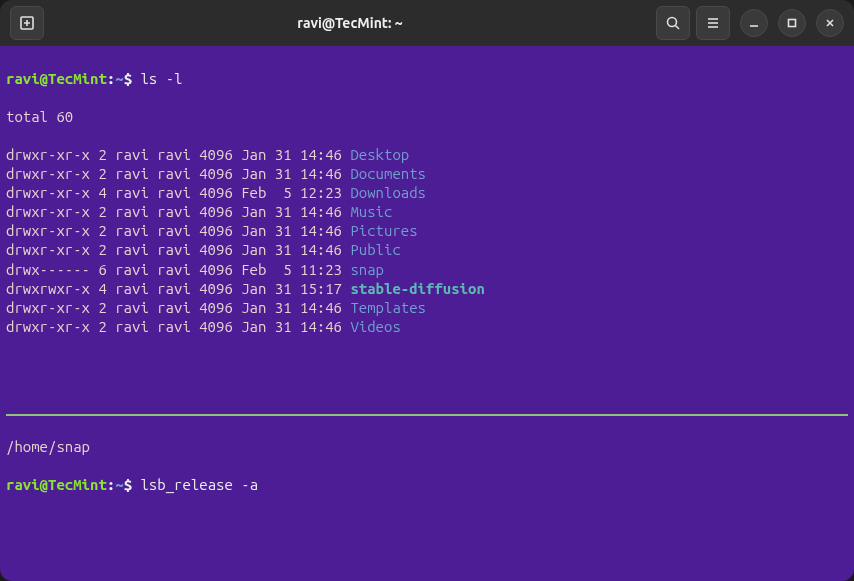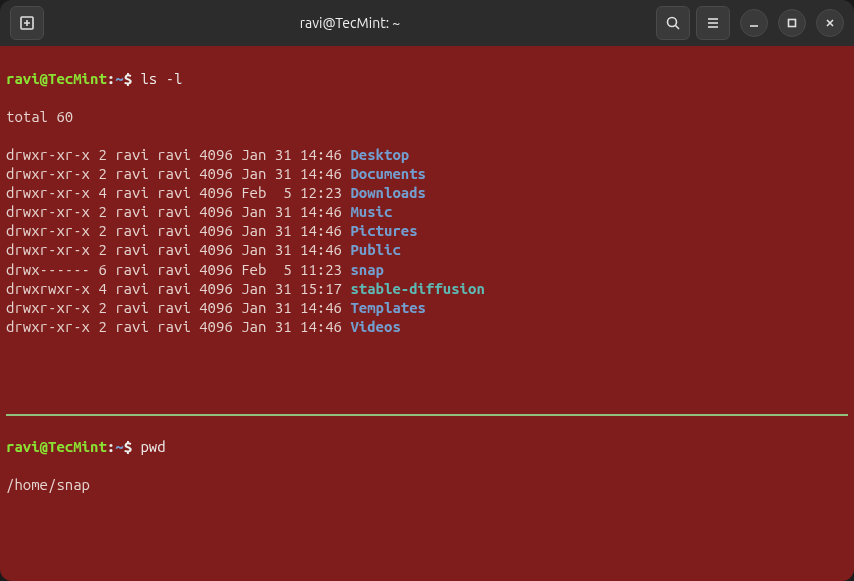--- a/index.html
+++ b/index.html
@@ -55,45 +55,45 @@
     .tb-btn.round svg {
       width: 12px;
       height: 12px;
     }
     .title {
       flex: 1;
       text-align: center;
       color: #f0f0f0;
       font-family: 'Ubuntu', sans-serif;
       font-size: 14px;
-      font-weight: normal;
+      font-weight: bold;
     }
     .terminal {
       flex: 1;
-      background: #7f1d1d;
+      background: #4c1d95;
       color: #e5d4cf;
       padding: 4px 6px;
       line-height: 1.27;
       white-space: pre;
       overflow: hidden;
       display: flex;
       flex-direction: column;
     }
     .pane {
       flex-shrink: 0;
     }
     .pane-divider {
       border-bottom: 2px solid #8fc27a;
       margin: 2px 0;
     }
     .prompt-user { color: #8ae234; font-weight: bold; }
     .prompt-colon { color: #eeeeec; font-weight: bold; }
     .prompt-path { color: #729fcf; font-weight: bold; }
     .cmd { color: #eeeeec; }
-    .dir-name { color: #729fcf; font-weight: bold; }
+    .dir-name { color: #729fcf; font-weight: normal; }
     .dir-special { color: #5db9b3; font-weight: bold; }
     .fill { flex: 1; }
   </style>
 </head>
 <body>
 
 <div class="titlebar">
   <div class="tb-btn">
     <svg viewBox="0 0 16 16">
         <rect x="2" y="2" width="12" height="12" rx="1"></rect>
@@ -135,20 +135,20 @@
 
 <div class="terminal">
   <div class="pane">
 <div><span class="prompt-user">ravi@TecMint</span><span class="prompt-colon">:</span><span class="prompt-path">~</span><span class="prompt-colon">$ </span><span class="cmd">ls -l</span></div>
 <div>total 60</div>
 <div id="listing"><div><span>drwxr-xr-x 2 ravi ravi 4096 Jan 31 14:46 </span><span class="dir-name">Desktop</span></div><div><span>drwxr-xr-x 2 ravi ravi 4096 Jan 31 14:46 </span><span class="dir-name">Documents</span></div><div><span>drwxr-xr-x 4 ravi ravi 4096 Feb  5 12:23 </span><span class="dir-name">Downloads</span></div><div><span>drwxr-xr-x 2 ravi ravi 4096 Jan 31 14:46 </span><span class="dir-name">Music</span></div><div><span>drwxr-xr-x 2 ravi ravi 4096 Jan 31 14:46 </span><span class="dir-name">Pictures</span></div><div><span>drwxr-xr-x 2 ravi ravi 4096 Jan 31 14:46 </span><span class="dir-name">Public</span></div><div><span>drwx------ 6 ravi ravi 4096 Feb  5 11:23 </span><span class="dir-name">snap</span></div><div><span>drwxrwxr-x 4 ravi ravi 4096 Jan 31 15:17 </span><span class="dir-special">stable-diffusion</span></div><div><span>drwxr-xr-x 2 ravi ravi 4096 Jan 31 14:46 </span><span class="dir-name">Templates</span></div><div><span>drwxr-xr-x 2 ravi ravi 4096 Jan 31 14:46 </span><span class="dir-name">Videos</span></div></div>
 <div>&nbsp;</div>
   </div>
   <div class="pane-divider"></div>
   <div class="pane">
-<div><span class="prompt-user">ravi@TecMint</span><span class="prompt-colon">:</span><span class="prompt-path">~</span><span class="prompt-colon">$ </span><span class="cmd">pwd</span></div>
 <div>/home/snap</div>
+<div><span class="prompt-user">ravi@TecMint</span><span class="prompt-colon">:</span><span class="prompt-path">~</span><span class="prompt-colon">$ </span><span class="cmd">lsb_release -a</span></div>
 
 
   </div>
   <div class="fill"></div>
   
 </div>
 
 </body></html>

